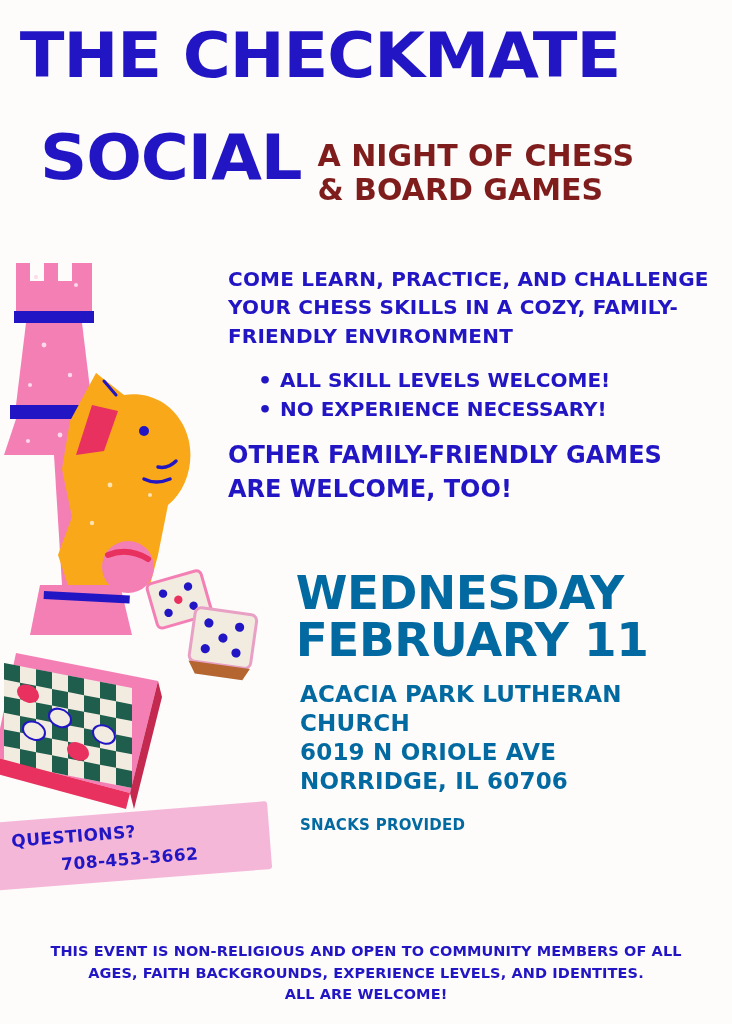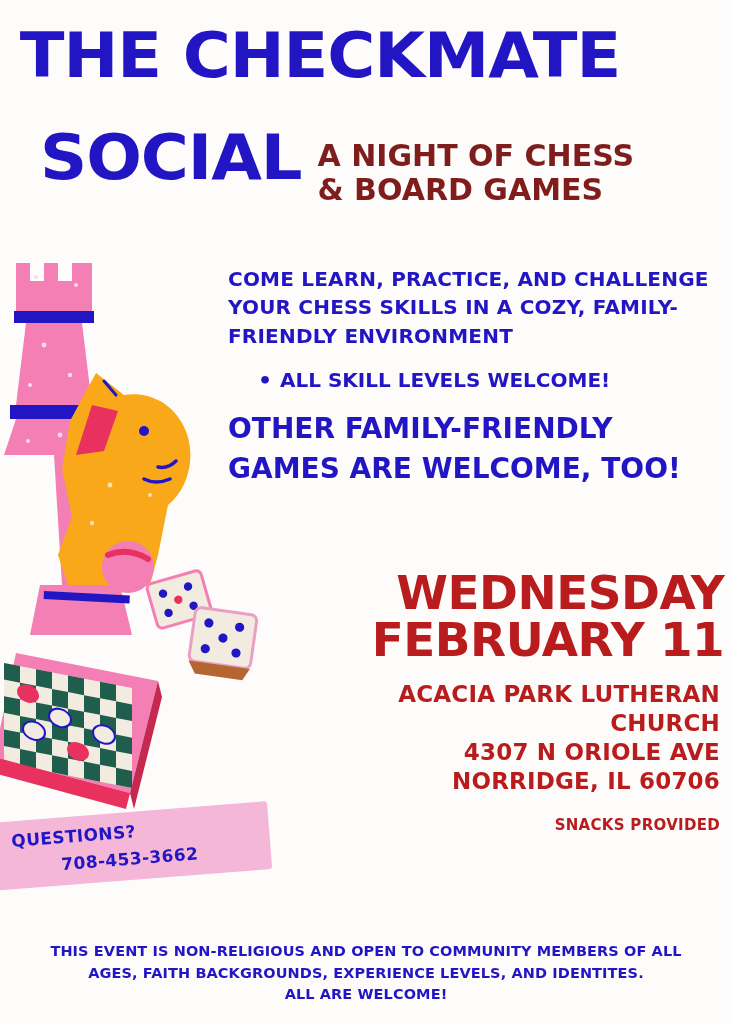--- a/index.html
+++ b/index.html
@@ -101,33 +101,33 @@
   }
   ul.bullets li::before {
     content: "•";
     position: absolute;
     left: 0;
     top: -1px;
     font-size: 22px;
     color: #2216c4;
   }
   .other-games {
-    font-size: 28px;
+    font-size: 24px;
     line-height: 1.42;
     margin-top: 12px;
   }
 
   
   .date-block {
     position: absolute;
     left: 300px;
     top: 570px;
     width: 420px;
-    text-align: right;
-    color: #b91c1c;
+    text-align: left;
+    color: #0369a1;
     font-family: "DejaVu Sans", sans-serif;
   }
   .date-day,
   .date-date {
     font-size: 46px;
     font-weight: 800;
     line-height: 1.02;
     letter-spacing: -0.5px;
     transform: scaleX(1.02);
   }
@@ -335,30 +335,31 @@
   </div>
   <div class="headline-row2">
     <div class="headline-line2">SOCIAL</div>
     <div class="subhead">A NIGHT OF CHESS &amp; BOARD GAMES</div>
   </div>
 
   <div class="body-copy">
     <div class="intro">COME LEARN, PRACTICE, AND CHALLENGE YOUR CHESS SKILLS IN A COZY, FAMILY-FRIENDLY ENVIRONMENT</div>
     <ul class="bullets">
       <li>ALL SKILL LEVELS WELCOME!</li>
+      <li>NO EXPERIENCE NECESSARY!</li>
     </ul>
     <div class="other-games">OTHER FAMILY-FRIENDLY GAMES ARE WELCOME, TOO!</div>
   </div>
 
   <div class="date-block">
     <div class="date-day">WEDNESDAY</div>
     <div class="date-date">FEBRUARY 11</div>
     <div class="venue">
       <div>ACACIA PARK LUTHERAN CHURCH</div>
-      <div>4307 N ORIOLE AVE</div>
+      <div>6019 N ORIOLE AVE</div>
       <div>NORRIDGE, IL 60706</div>
     </div>
     <div class="snacks">SNACKS PROVIDED</div>
   </div>
 
   <div class="questions-tag"></div>
   <div class="questions-text">
     <div>QUESTIONS?</div>
     <div class="questions-phone">708-453-3662</div>
   </div>

